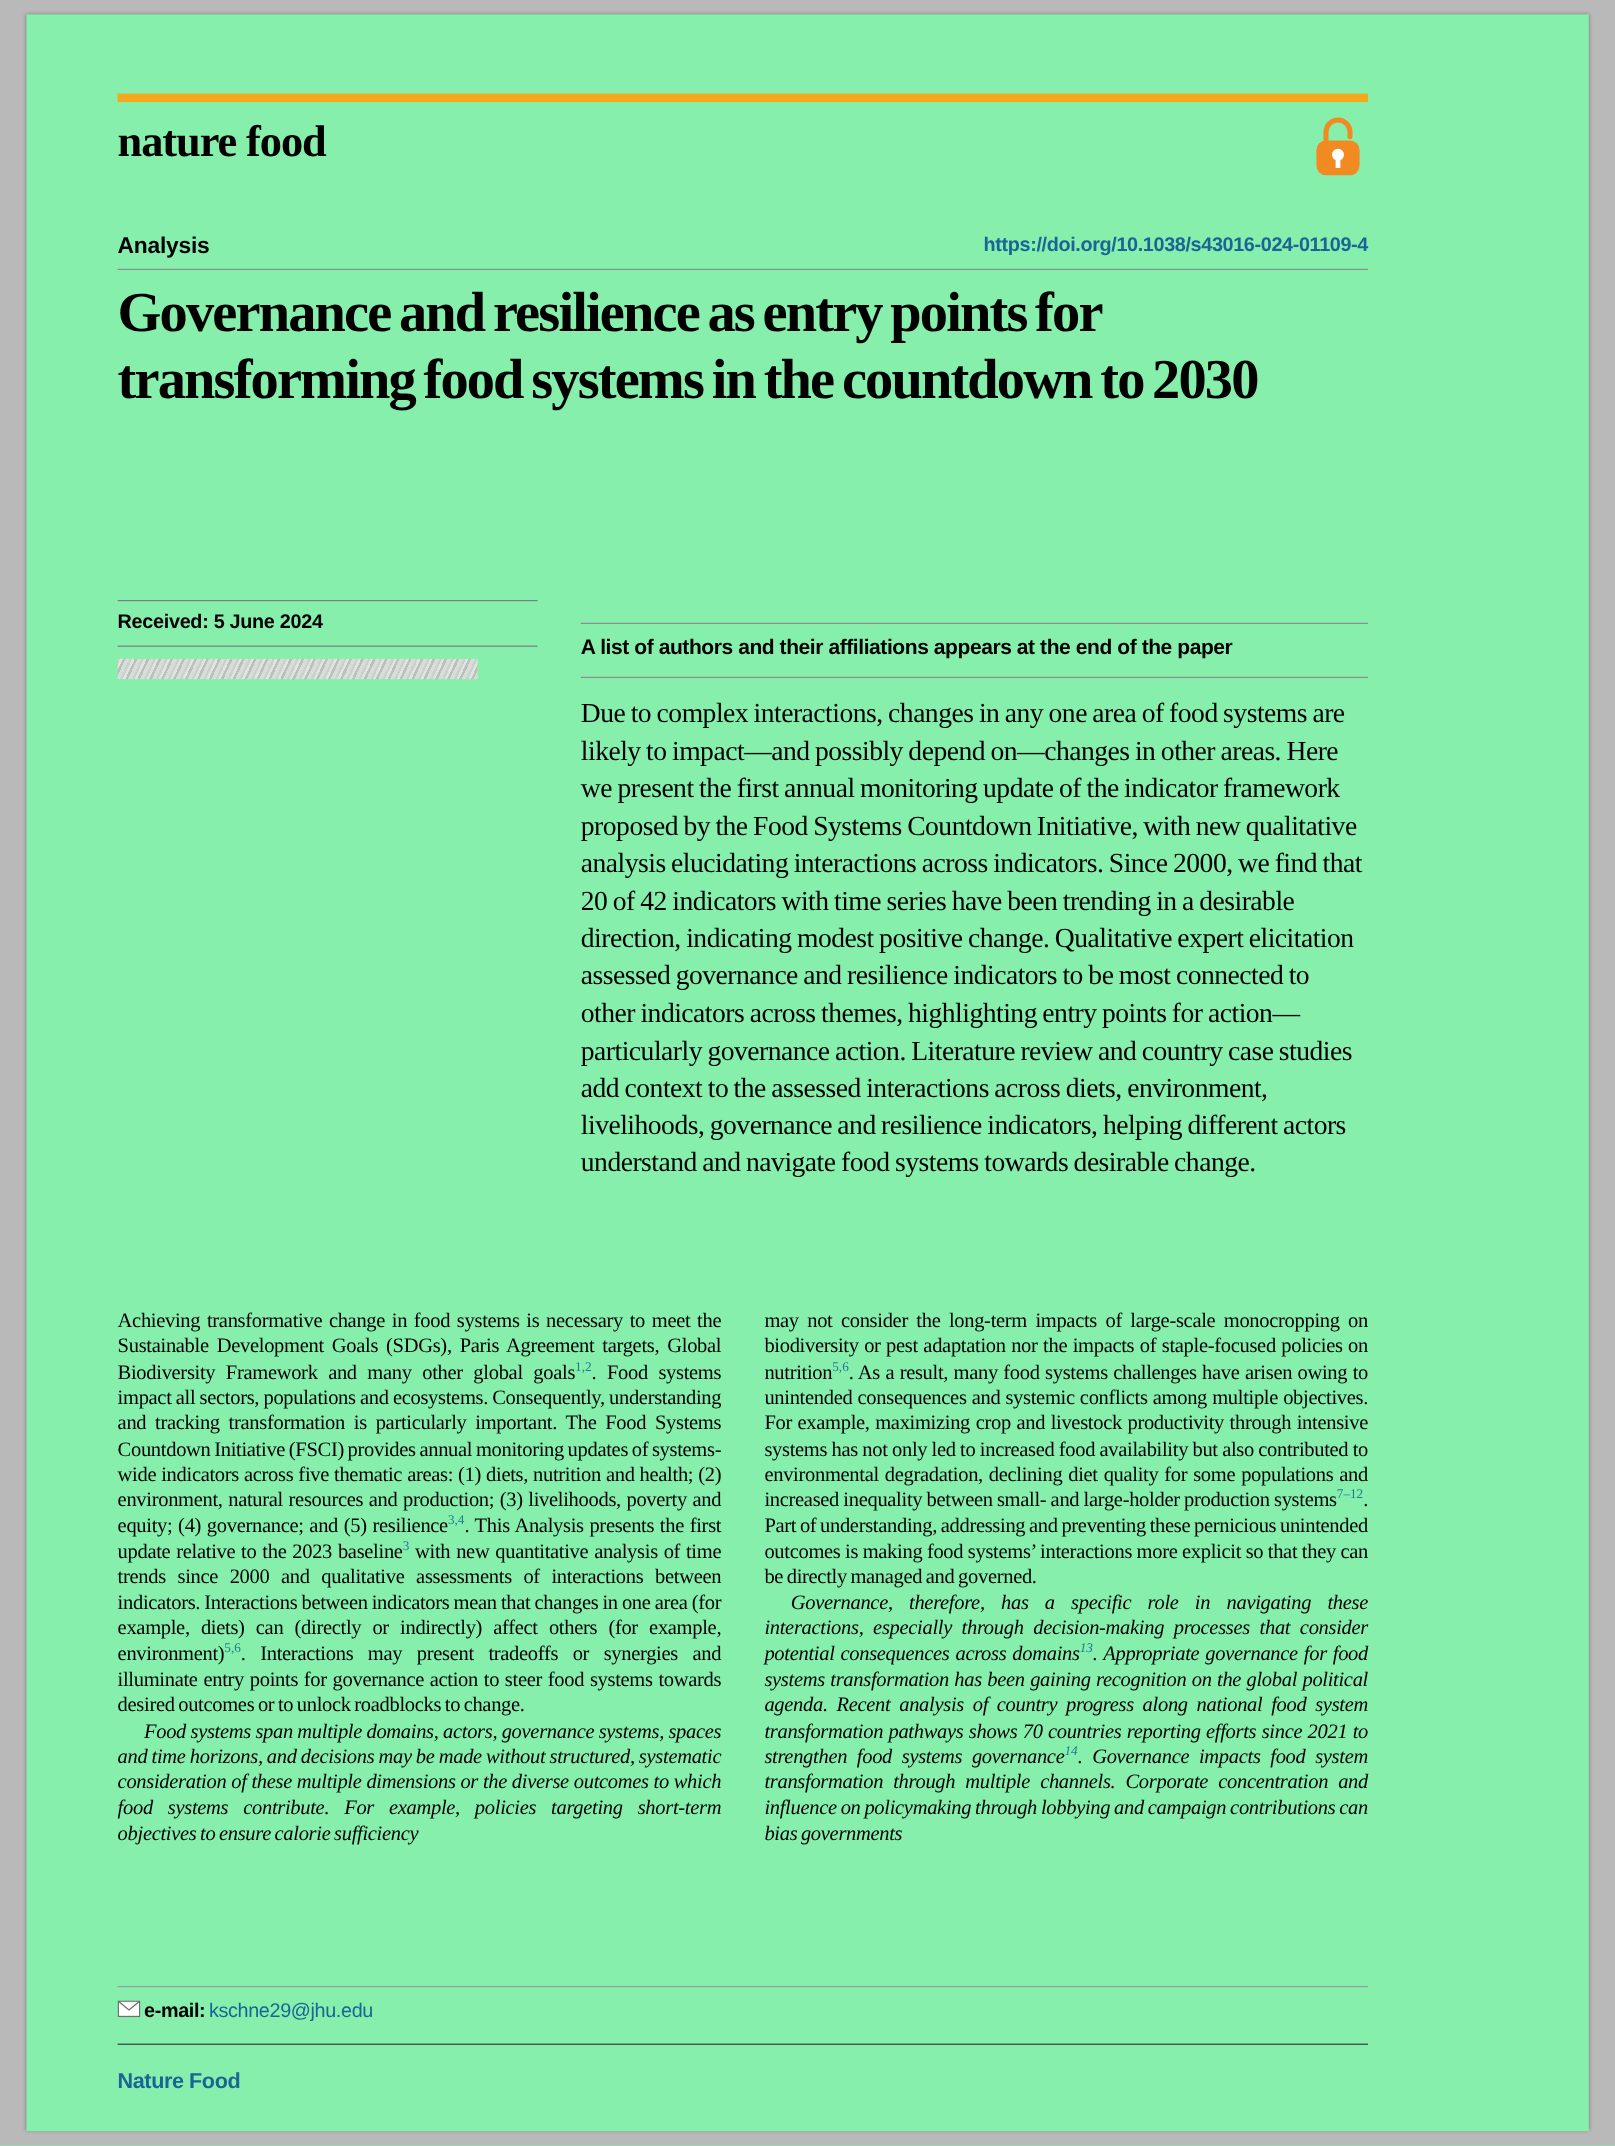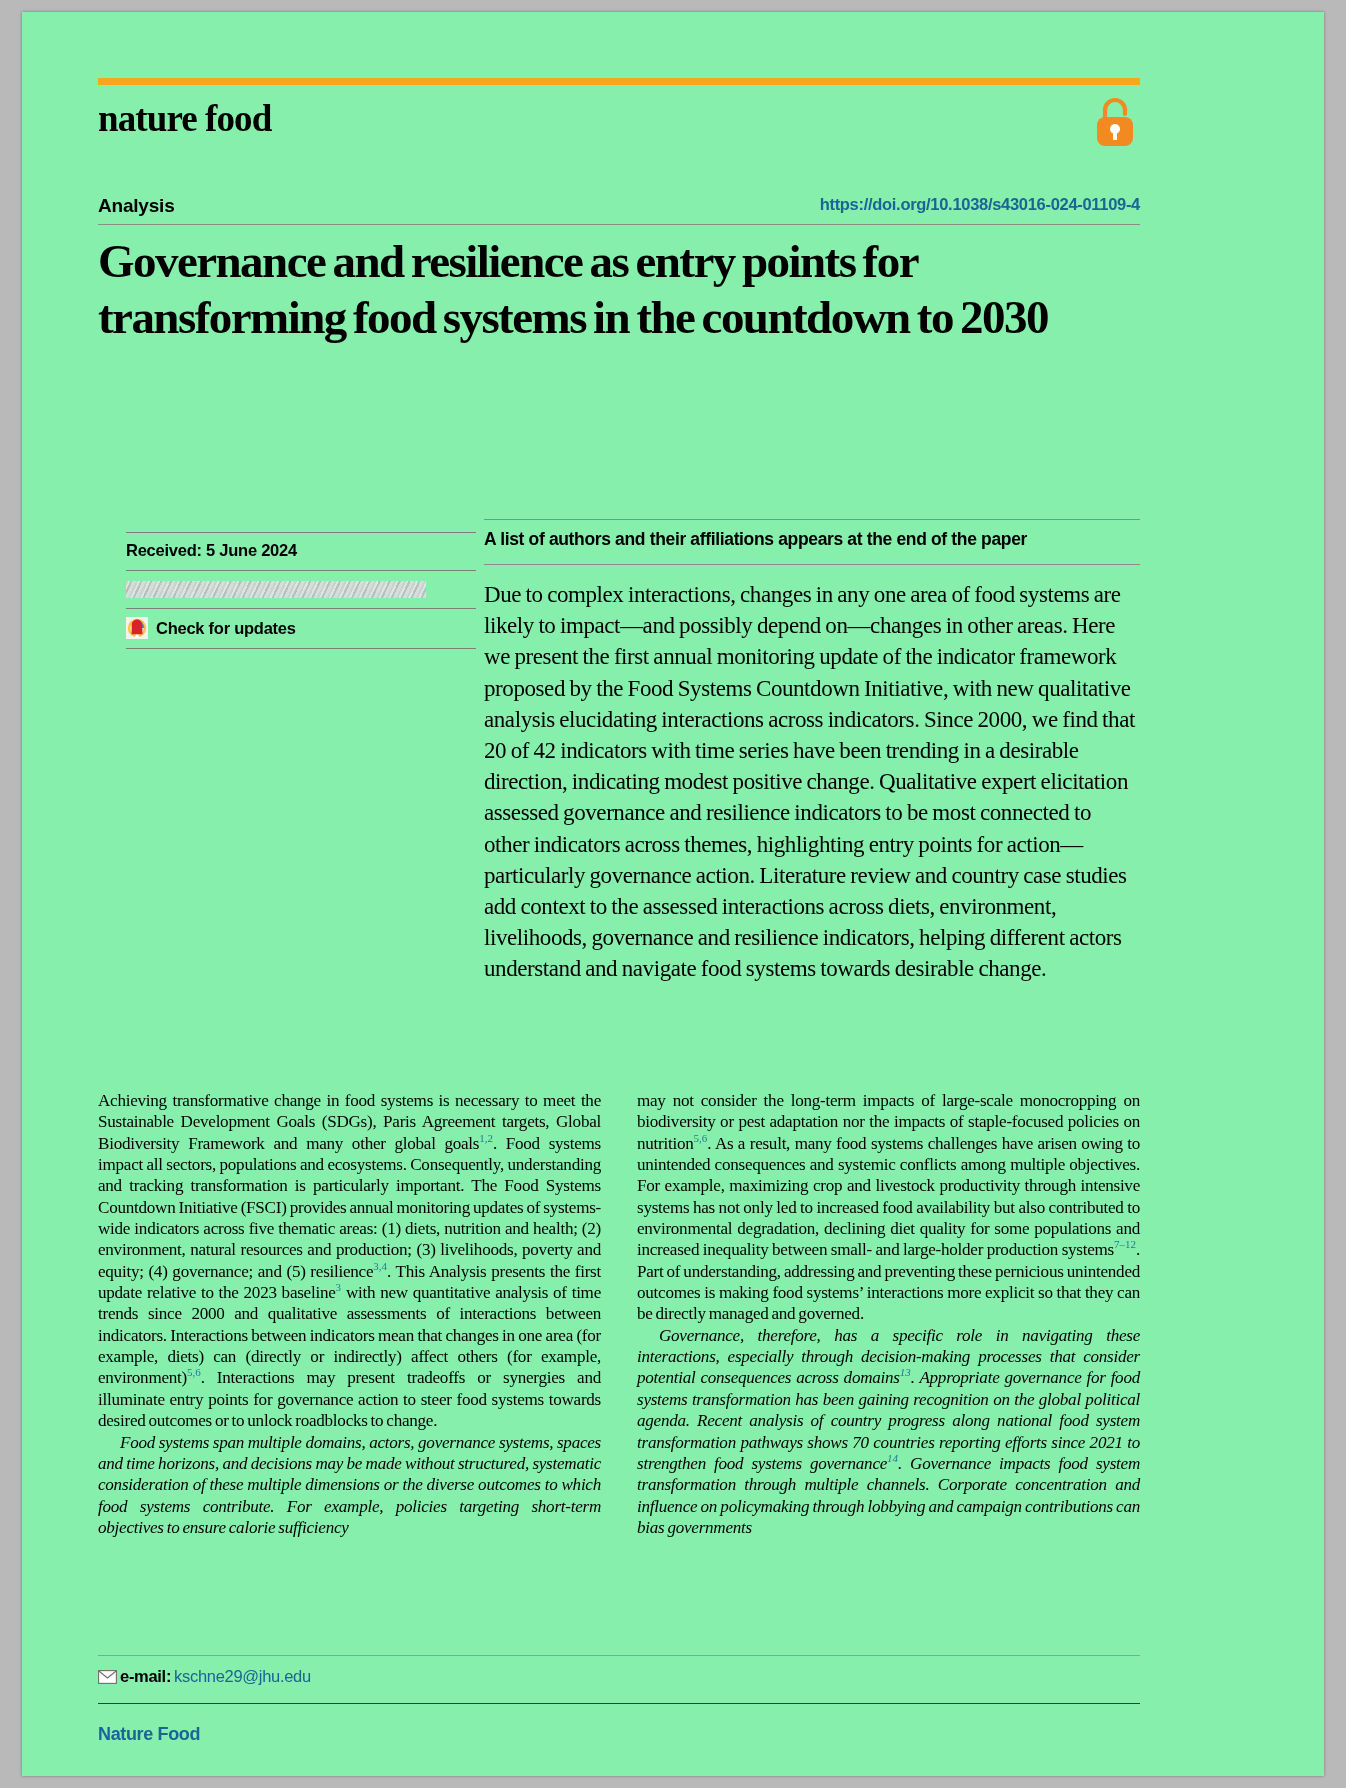--- a/index.html
+++ b/index.html
@@ -102,23 +102,22 @@
     letter-spacing: -1.55px;
     color: #000;
     margin: 0;
     word-spacing: -3px;
   }
 
   
   .meta-col {
     position: absolute;
     left: 76px;
-    top: 520px;
+    top: 488px;
     width: 350px;
-    margin-left: 28px;
   }
   .meta-row {
     border-top: 1px solid #7d7d7d;
     padding: 8px 0 9px 0;
     font-size: 16.5px;
     font-weight: 700;
     color: #000;
     letter-spacing: -0.25px;
     min-height: 38px;
   }
@@ -206,21 +205,20 @@
     width: 1042px;
     height: 1px;
     background: #9a9a9a;
   }
   .email-row {
     position: absolute;
     left: 76px;
     top: 1655px;
     width: 1042px;
     display: flex;
-    align-items: center;
     gap: 3px;
     font-size: 16.5px;
     letter-spacing: -0.3px;
   }
   .env-icon { width: 19px; height: 14px; display: block; }
   .email-label { font-weight: 700; color: #000; }
   .email-addr { color: #1a6496; font-weight: 400; }
   .foot-rule2 {
     position: absolute;
     left: 76px;
@@ -264,33 +262,20 @@
   </div>
   <div class="rule-under-type"></div>
 
   <h2 class="title">Governance and resilience as entry points for transforming food systems in the countdown to 2030</h2>
 
   <div class="meta-col">
     <div class="meta-row">Received: 5 June 2024</div>
     <div class="meta-row redacted">
       <div class="redact-bar"></div>
     </div>
-    <div class="meta-row updates">
-      <span class="crossmark">
-        <svg viewBox="0 0 22 22" width="22" height="22" aria-hidden="true">
-          <rect x="0" y="0" width="22" height="22" fill="#f2f2f2"></rect>
-          <circle cx="11" cy="11" r="9.2" fill="#f4c542"></circle>
-          <circle cx="11" cy="11" r="6.6" fill="#ffffff"></circle>
-          <path d="M11 3.6 a7.4 7.4 0 0 1 7.4 7.4 h-3.1 a4.3 4.3 0 0 0 -4.3 -4.3 z" fill="#2f9bd6"></path>
-          <path d="M11 2.6 c3 0 5.4 2.3 5.4 6.1 v8.6 h-10.8 v-8.6 c0 -3.8 2.4 -6.1 5.4 -6.1 z" fill="#d8232a"></path>
-          <path d="M11 17.3 l-3.1 3.2 h6.2 z" fill="#ffffff"></path>
-        </svg>
-      </span>
-      <span>Check for updates</span>
-    </div>
   </div>
 
   <div class="abs-col">
     <div class="authors-note">A list of authors and their affiliations appears at the end of the paper</div>
     <div class="abstract">Due to complex interactions, changes in any one area of food systems are likely to impact—and possibly depend on—changes in other areas. Here we present the first annual monitoring update of the indicator framework proposed by the Food Systems Countdown Initiative, with new qualitative analysis elucidating interactions across indicators. Since 2000, we find that 20 of 42 indicators with time series have been trending in a desirable direction, indicating modest positive change. Qualitative expert elicitation assessed governance and resilience indicators to be most connected to other indicators across themes, highlighting entry points for action—particularly governance action. Literature review and country case studies add context to the assessed interactions across diets, environment, livelihoods, governance and resilience indicators, helping different actors understand and navigate food systems towards desirable change.</div>
   </div>
 
   <div class="body">
     <div class="col">
       <p>Achieving transformative change in food systems is necessary to meet the Sustainable Development Goals (SDGs), Paris Agreement targets, Global Biodiversity Framework and many other global goals<sup class="ref">1,2</sup>. Food systems impact all sectors, populations and ecosystems. Consequently, understanding and tracking transformation is particularly important. The Food Systems Countdown Initiative (FSCI) provides annual monitoring updates of systems-wide indicators across five thematic areas: (1) diets, nutrition and health; (2) environment, natural resources and production; (3) livelihoods, poverty and equity; (4) governance; and (5) resilience<sup class="ref">3,4</sup>. This Analysis presents the first update relative to the 2023 baseline<sup class="ref">3</sup> with new quantitative analysis of time trends since 2000 and qualitative assessments of interactions between indicators. Interactions between indicators mean that changes in one area (for example, diets) can (directly or indirectly) affect others (for example, environment)<sup class="ref">5,6</sup>. Interactions may present tradeoffs or synergies and illuminate entry points for governance action to steer food systems towards desired outcomes or to unlock roadblocks to change.</p>

